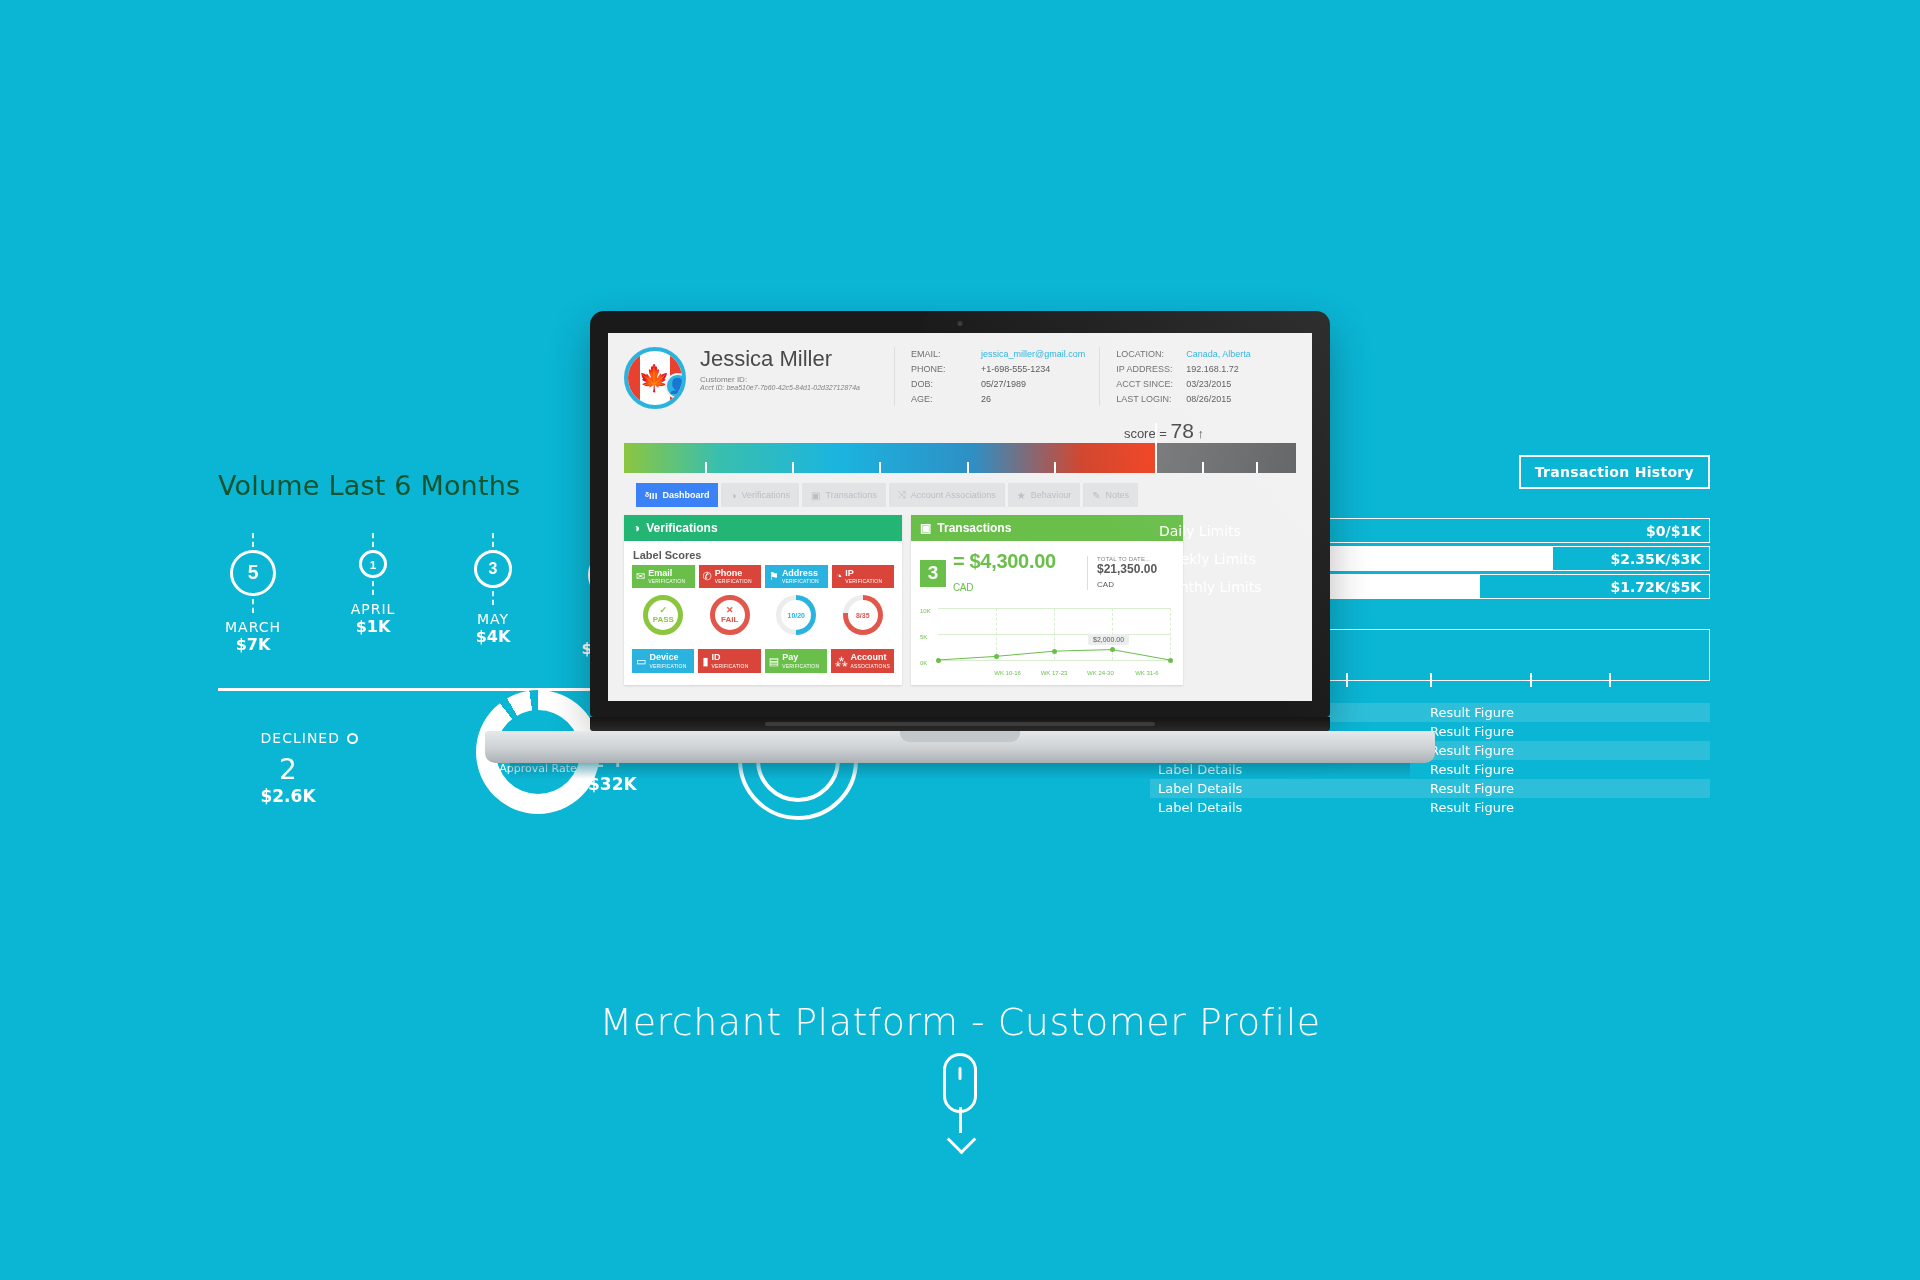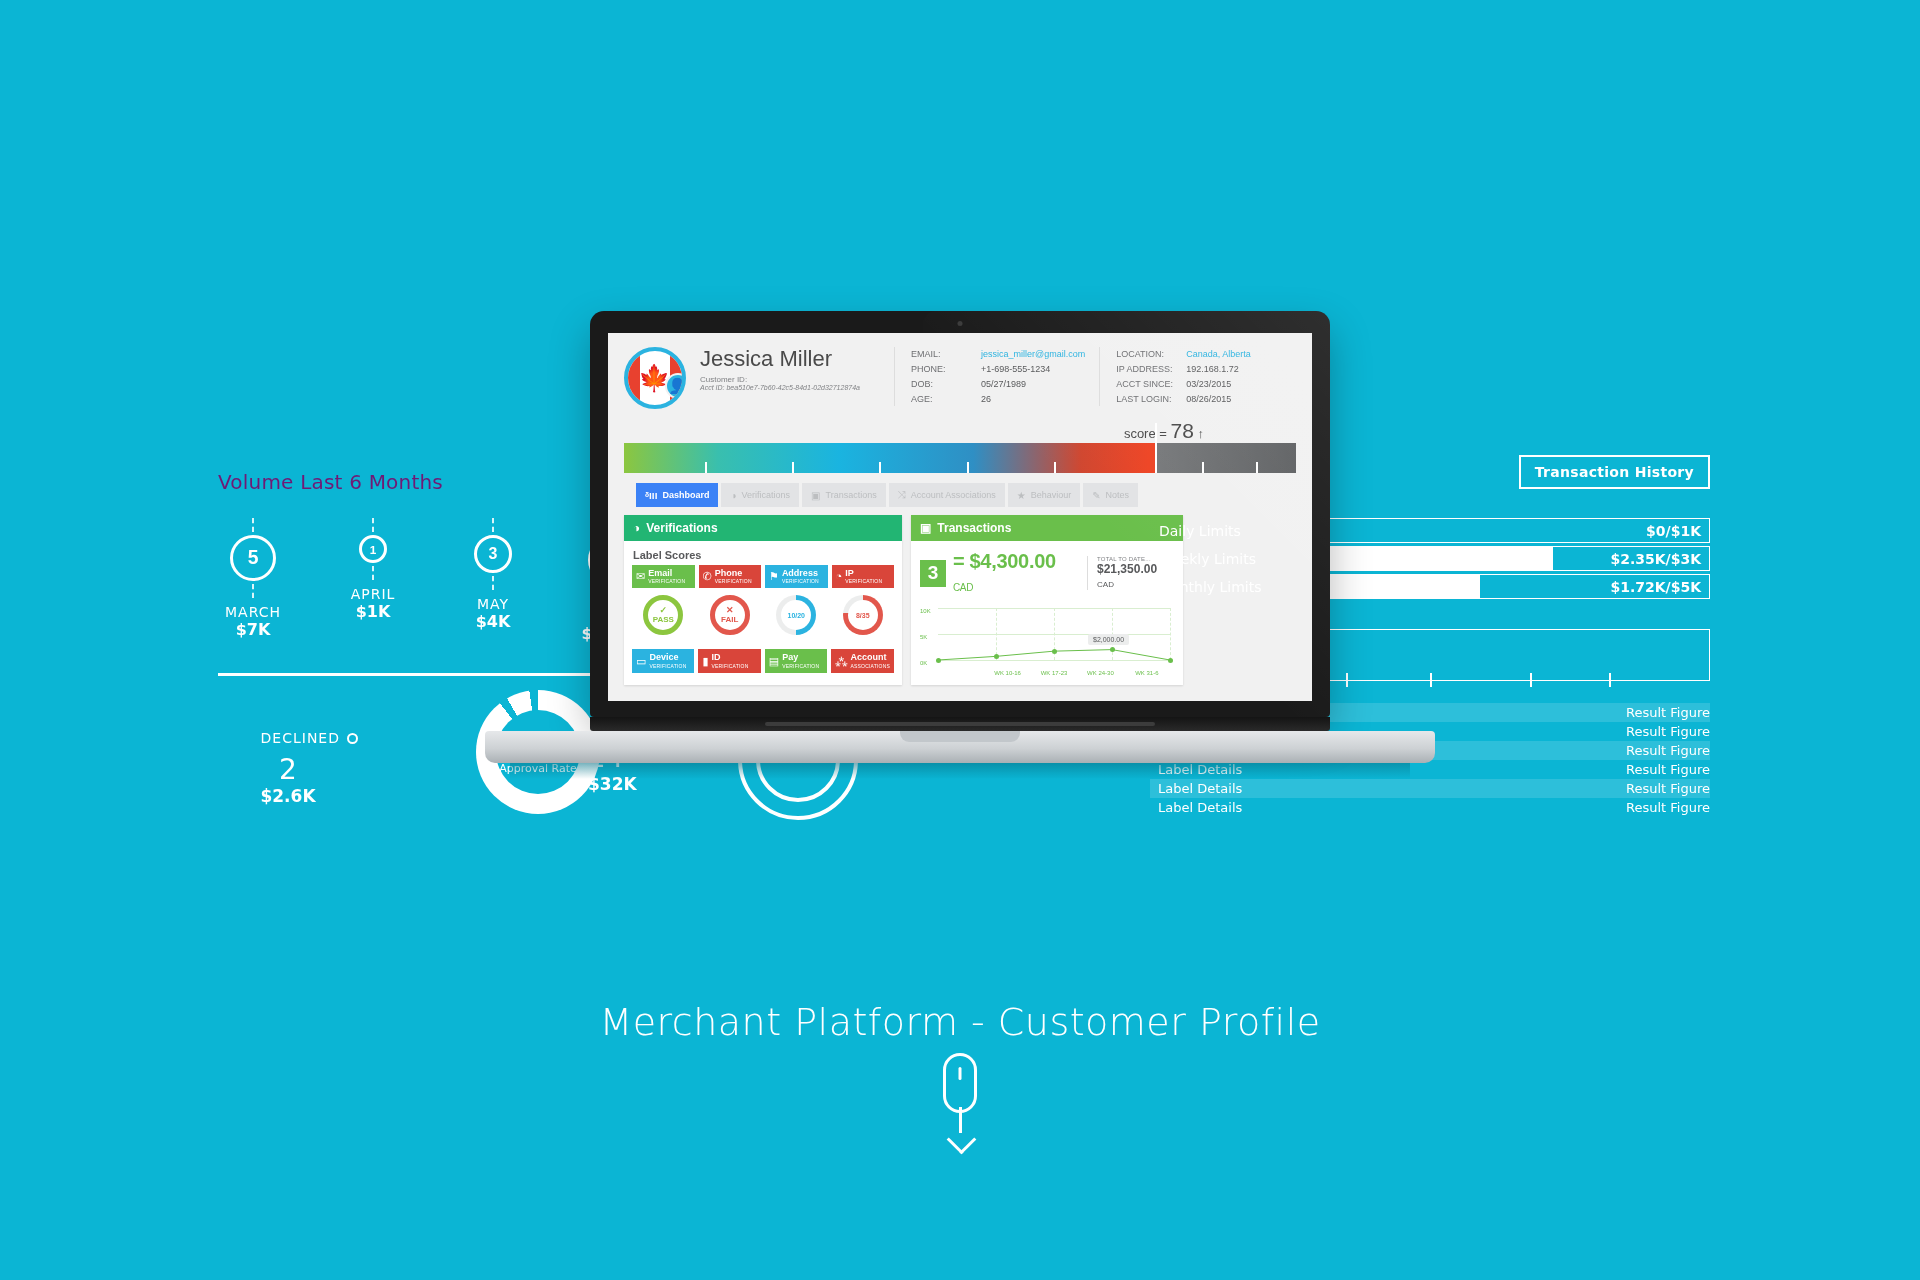--- a/index.html
+++ b/index.html
@@ -7,22 +7,22 @@
   html,body { width:1920px; height:1280px; overflow:hidden; }
   body {
     background:#0bb5d4;
     font-family:"Liberation Sans", sans-serif;
     position:relative;
   }
   
   .bg-left { position:absolute; left:218px; top:470px; width:520px; color:#fff; }
   .bg-left h2 {
     font-family:"DejaVu Sans", sans-serif;
-    font-weight:400; font-size:20px; letter-spacing:.2px; color:#701a75;
-    margin-bottom:24px;
+    font-weight:400; font-size:27px; letter-spacing:.2px; color:#14532d;
+    margin-bottom:32px;
   }
   .months { display:flex; gap:50px; align-items:flex-start; }
   .month { width:70px; text-align:center; position:relative; }
   .tick-top, .tick-bot {
     width:0; height:14px; border-left:2px dashed rgba(255,255,255,.85);
     margin:0 auto;
   }
   .mcircle {
     border:3px solid #fff; border-radius:50%;
     display:flex; align-items:center; justify-content:center;
@@ -77,21 +77,21 @@
   }
   .limit-fill { position:absolute; left:0; top:0; bottom:0; background:#fff; }
   .limit-name { position:relative; z-index:2; font-size:14px; padding-left:8px; font-family:"DejaVu Sans",sans-serif;}
   .limit-val  { position:relative; z-index:2; margin-left:auto; padding-right:8px; font-size:14px; font-weight:bold; font-family:"DejaVu Sans",sans-serif;}
   .axis-box { height:52px; border:1px solid #fff; margin-top:30px; position:relative; }
   .axis-box i { position:absolute; bottom:-7px; width:0; border-left:2px solid #fff; height:14px; }
   .dtable { margin-top:22px; }
   .drow { display:flex; height:19px; align-items:center; font-size:13px; font-family:"DejaVu Sans",sans-serif;}
   .drow.alt { background:rgba(255,255,255,.14); }
   .dcell-l { width:50%; padding-left:8px; }
-  .dcell-r { width:50%; text-align:right; }
+  .dcell-r { width:50%; text-align:left; }
 
   
   .laptop { position:absolute; left:485px; top:311px; width:950px; }
   .lid {
     width:740px; margin:0 auto; background:#1a1a1a; border-radius:14px 14px 4px 4px;
     padding:22px 18px 16px 18px; position:relative;
     box-shadow:0 18px 40px rgba(0,0,0,.28);
   }
   .cam { position:absolute; top:10px; left:50%; transform:translateX(-50%); width:5px; height:5px; border-radius:50%; background:#3a3a3a; }
   .screen { width:100%; height:368px; background:#f1f1f1; overflow:hidden; position:relative; }

